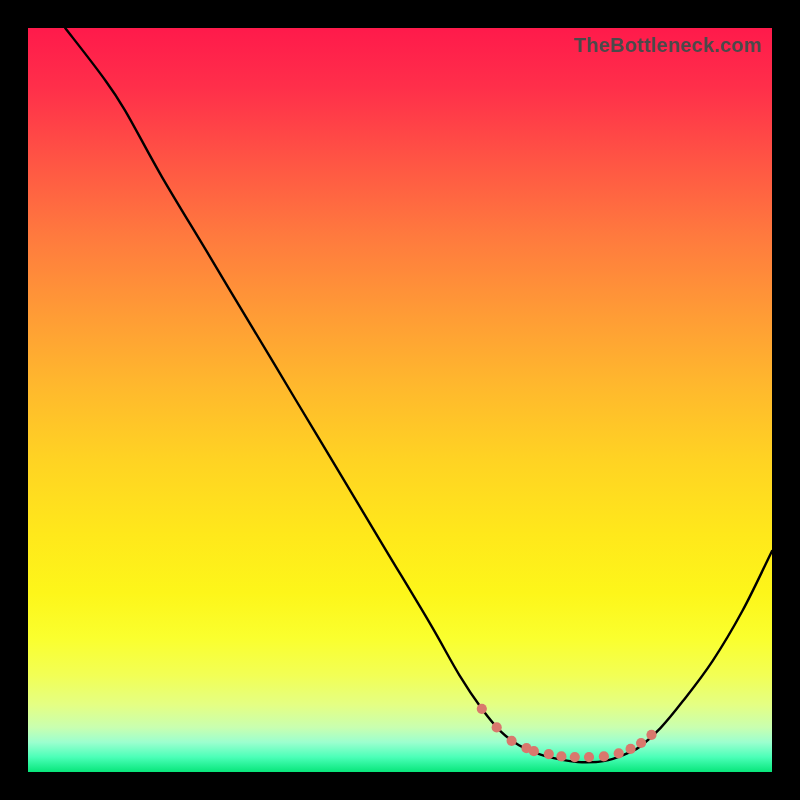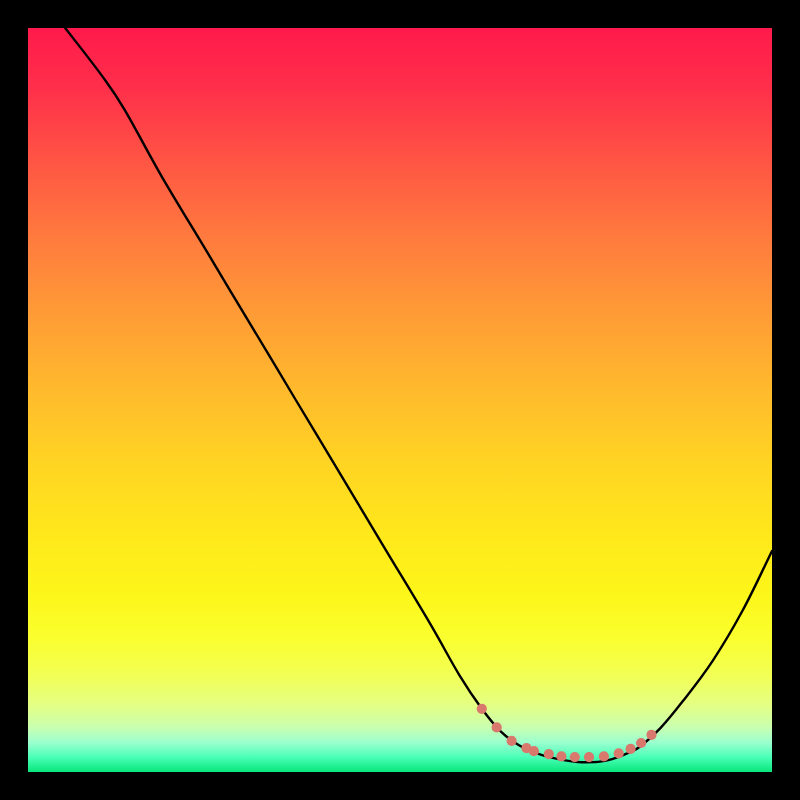--- a/index.html
+++ b/index.html
@@ -56,20 +56,21 @@
     width: 744px; height: 744px;
   }
 </style>
 </head>
 <body>
 
 <div class="frame">
 
   <div class="plot">
 
+    <div class="watermark">TheBottleneck.com</div>
 
     <svg class="curve" viewBox="0 0 744 744" preserveAspectRatio="none">
       <path fill="none" stroke="#000" stroke-width="2.4" stroke-linecap="round" d="M 37.2 0.0 C 43.9 8.7 63.7 33.6 74.4 48.4 C 85.1 63.1 86.0 63.8 96.7 81.8 C 107.4 99.9 119.2 123.4 133.9 148.8 C 148.7 174.2 162.5 196.4 178.6 223.2 C 194.6 250.0 207.1 270.8 223.2 297.6 C 239.3 324.4 251.8 345.2 267.8 372.0 C 283.9 398.8 296.4 419.6 312.5 446.4 C 328.6 473.2 341.0 494.0 357.1 520.8 C 373.2 547.6 388.4 572.4 401.8 595.2 C 415.2 618.0 422.1 631.9 431.5 647.3 C 440.9 662.7 446.5 670.7 453.8 680.8 C 461.2 690.8 465.7 696.5 472.4 703.1 C 479.1 709.6 483.7 712.9 491.0 717.2 C 498.4 721.5 505.3 724.2 513.4 726.9 C 521.4 729.6 527.6 730.8 535.7 732.1 C 543.7 733.4 550.0 734.3 558.0 734.3 C 566.0 734.3 572.3 734.0 580.3 732.1 C 588.4 730.2 596.6 726.6 602.6 723.9 C 608.7 721.2 608.4 721.5 613.8 717.2 C 619.2 712.9 625.0 708.0 632.4 700.1 C 639.8 692.2 645.3 685.4 654.7 673.3 C 664.1 661.3 673.8 649.3 684.5 633.1 C 695.2 616.9 703.5 603.1 714.2 583.3 C 725.0 563.5 738.6 533.9 744.0 523.0" id="curve-path"></path>
       <g id="dots-group">
           <circle cx="453.8" cy="680.8" r="5.1" fill="#d9786d"></circle>
           <circle cx="468.7" cy="699.4" r="5.1" fill="#d9786d"></circle>
           <circle cx="483.6" cy="712.8" r="5.1" fill="#d9786d"></circle>
           <circle cx="498.5" cy="720.2" r="5.1" fill="#d9786d"></circle>
           <circle cx="505.9" cy="723.2" r="5.1" fill="#d9786d"></circle>
           <circle cx="520.8" cy="726.1" r="5.1" fill="#d9786d"></circle>

